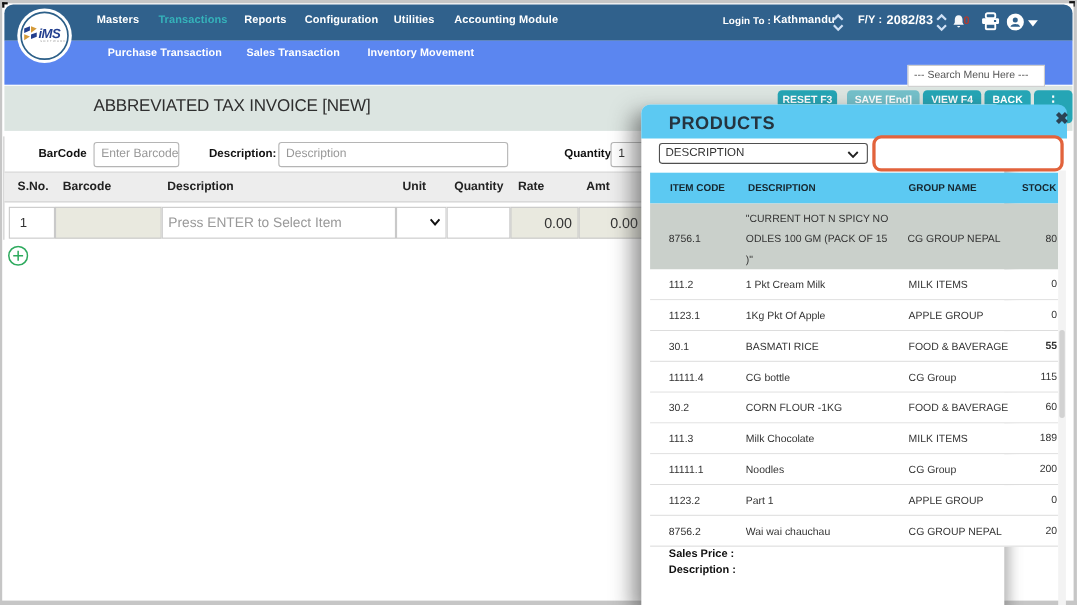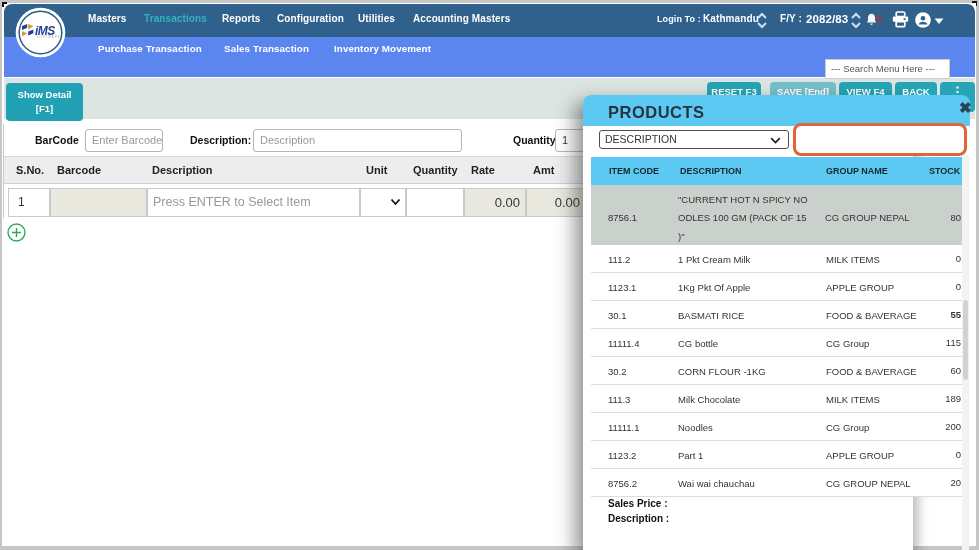--- a/index.html
+++ b/index.html
@@ -62,21 +62,21 @@
 
   <div class="abs" id="nav1"></div>
   <div class="abs" id="nav2"></div>
   <div class="abs" id="band"></div>
 
   <div class="abs nav1item" style="left:88px;">Masters</div>
   <div class="abs nav1item" style="left:144px;color:#35b2ba;">Transactions</div>
   <div class="abs nav1item" style="left:222px;">Reports</div>
   <div class="abs nav1item" style="left:277px;">Configuration</div>
   <div class="abs nav1item" style="left:358px;">Utilities</div>
-  <div class="abs nav1item" style="left:413px;">Accounting Masters</div>
+  <div class="abs nav1item" style="left:413px;">Accounting Module</div>
 
   <div class="abs nav1item" style="left:657px;font-size:9px;top:13.5px;">Login To :</div>
   <div class="abs nav1item" style="left:703px;">Kathmandu</div>
   <svg class="abs" style="left:755px;top:12px;" width="14" height="17" viewBox="0 0 14 17">
     <path d="M3 6 L7 2 L11 6" fill="none" stroke="#cfe0f5" stroke-width="2"></path>
     <path d="M3 11 L7 15 L11 11" fill="none" stroke="#cfe0f5" stroke-width="2"></path>
   </svg>
   <div class="abs nav1item" style="left:780px;">F/Y :</div>
   <div class="abs nav1item" style="left:806px;font-size:11.5px;top:12.5px;">2082/83</div>
   <svg class="abs" style="left:849px;top:12px;" width="14" height="17" viewBox="0 0 14 17">
@@ -117,21 +117,21 @@
     <g>
       <path d="M7 18.9 L12.2 16.9 L12.2 20.8 L7 22.9 Z" fill="#233f8f"></path>
       <path d="M13.2 16.9 L18.4 18.9 L13.2 22.7 Z" fill="#d49a3a"></path>
       <path d="M7 24.2 L12.2 26.2 L7 29.6 Z" fill="#d49a3a"></path>
       <path d="M13.2 24.4 L18.4 22.5 L18.4 26.3 L13.2 28.4 Z" fill="#233f8f"></path>
     </g>
     <text x="20" y="27.5" font-family="Liberation Sans, sans-serif" font-size="12" font-weight="bold" font-style="italic" letter-spacing="-0.5" fill="#233f8f">iMS</text>
     <text x="21.5" y="31" font-family="Liberation Sans, sans-serif" font-size="2.6" fill="#999" letter-spacing="1.2">SOFTWARE</text>
   </svg>
 
-  <div class="abs" id="showdetail">Show Detail<br>[F1]</div>
+  <div class="abs" id="title">ABBREVIATED TAX INVOICE [NEW]</div>
 
   <div class="abs tbtn" style="left:707px;width:54px;">RESET F3</div>
   <div class="abs tbtn" style="left:770px;width:66px;background:#74c0ca;">SAVE [End]</div>
   <div class="abs tbtn" style="left:839px;width:53px;">VIEW F4</div>
   <div class="abs tbtn" style="left:895px;width:42px;">BACK</div>
   <div class="abs tbtn" style="left:940px;width:35px;font-size:13px;line-height:19px;">⋮</div>
 
   <div class="abs flabel" style="left:35px;">BarCode</div>
   <div class="abs finput" style="left:85px;width:78px;">Enter Barcode</div>
   <div class="abs flabel" style="left:190px;">Description:</div>

